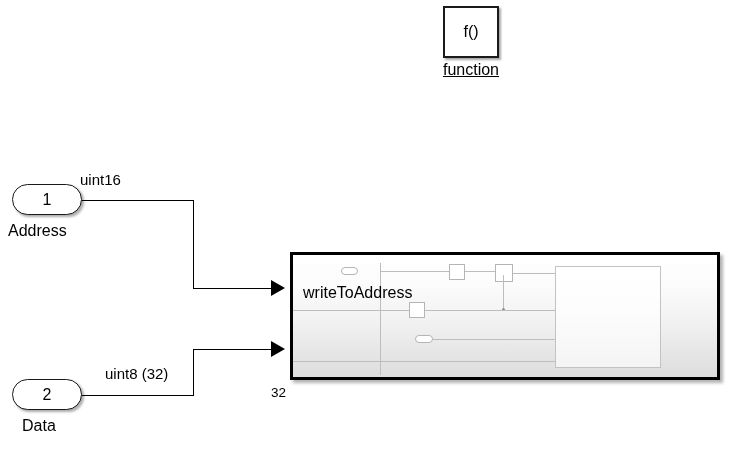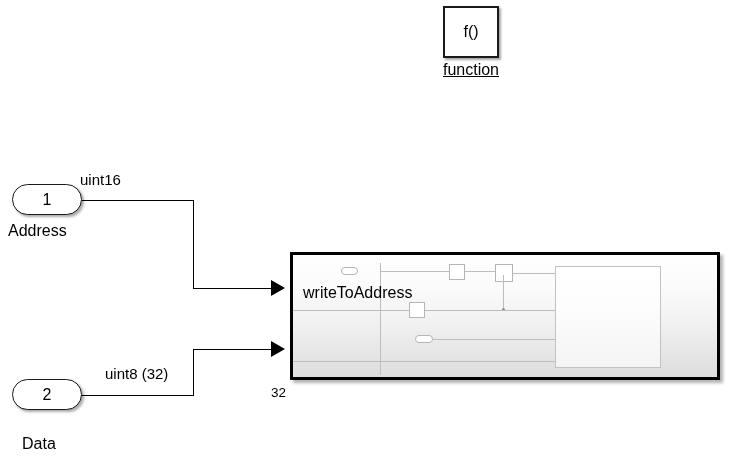--- a/index.html
+++ b/index.html
@@ -183,21 +183,21 @@
   <div class="label" style="left:80px; top:172px;">uint16</div>
 
   <div class="wire-h" style="left:82px; top:200px; width:112px;"></div>
   <div class="wire-v" style="left:193px; top:200px; height:88px;"></div>
   <div class="wire-h" style="left:193px; top:288px; width:79px;"></div>
   <div class="arrow-right" style="left:271px; top:280px;"></div>
 
   <div class="inport" style="left:12px; top:379px;">
     <span class="num">2</span>
   </div>
-  <div class="inport-caption" style="left:22px; top:435px;">Data</div>
+  <div class="inport-caption" style="left:22px; top:417px;">Data</div>
   <div class="label" style="left:105px; top:366px;">uint8 (32)</div>
 
   <div class="wire-h" style="left:82px; top:395px; width:112px;"></div>
   <div class="wire-v" style="left:193px; top:349px; height:47px;"></div>
   <div class="wire-h" style="left:193px; top:349px; width:79px;"></div>
   <div class="arrow-right" style="left:271px; top:341px;"></div>
   <div class="label label-sm" style="left:271px; top:357px;margin-top:29px;">32</div>
 
   <div id="subsystem-block">
 

